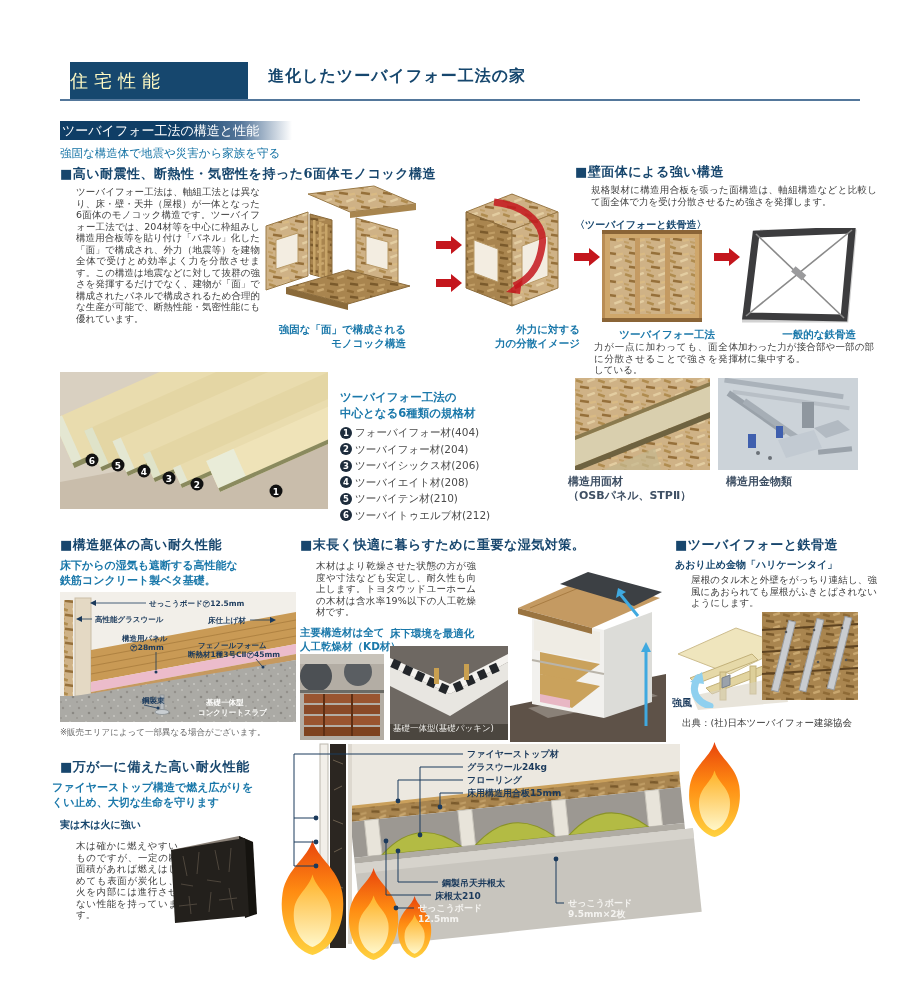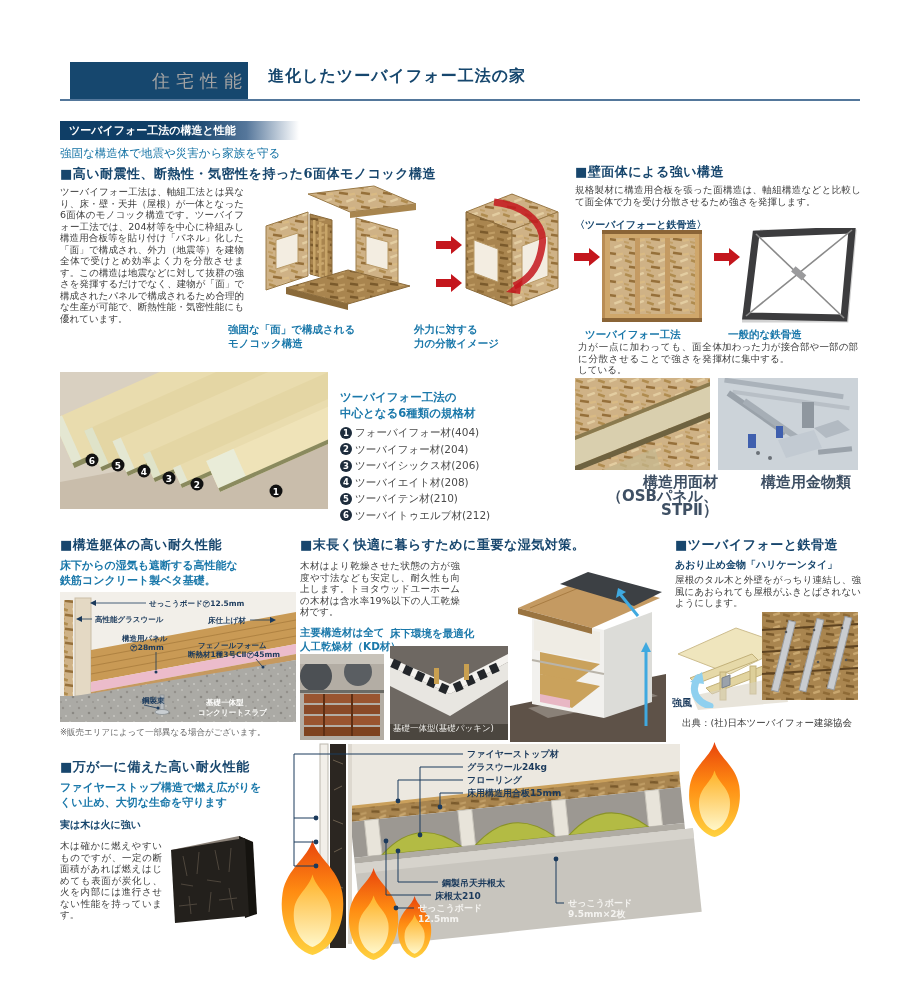--- a/index.html
+++ b/index.html
@@ -1,32 +1,32 @@
 <!DOCTYPE html>
 <html><head>
 <meta charset="utf-8">
 <style>
   html,body{margin:0;padding:0;background:#fff;}
   body{font-family:"DejaVu Sans","Liberation Sans",sans-serif;color:#3c3c3c;}
   #page{position:relative;width:920px;height:992px;background:#fff;overflow:hidden;}
   .abs{position:absolute;}
   .serif{font-family:"DejaVu Serif","Liberation Serif",serif;}
   .h-main{font-size:13px;font-weight:bold;color:#17466d;font-family:"DejaVu Serif","Liberation Serif",serif;letter-spacing:.5px;}
-  .body-txt{font-size:9.5px;line-height:11.5px;text-align:justify;color:#3c3c3c;}
+  .body-txt{font-size:9.5px;line-height:11.5px;text-align:justify;color:#3c3c3c;margin-left:16px;}
   .lead-blue{font-size:11px;font-weight:bold;color:#1a78aa;line-height:15px;}
-  .cap-blue{font-size:10.5px;font-weight:bold;color:#1a78aa;text-align:left;line-height:14px;}
-  .cap-navy{font-size:15px;font-weight:bold;color:#3f5064;text-align:right;line-height:14px;}
+  .cap-blue{font-size:10.5px;font-weight:bold;color:#1a78aa;text-align:right;line-height:14px;}
+  .cap-navy{font-size:11px;font-weight:bold;color:#3f5064;text-align:left;line-height:14px;}
   .sub-navy{font-size:10px;font-weight:bold;color:#17466d;}
   .numc{display:inline-flex;width:12px;height:12px;border-radius:50%;background:#1d2c3c;color:#fff;
         font-size:8.5px;line-height:12px;align-items:center;justify-content:center;margin-right:3px;font-weight:bold;flex:none;}
   .lum-item{font-size:10.5px;color:#4a4a4a;line-height:13px;margin-bottom:3.5px;display:flex;align-items:center;}
-  .hdr-cat{background:#16476e;color:#a3a3a3;text-align:right;font-size:18px;letter-spacing:6px;
+  .hdr-cat{background:#16476e;color:#fef9c3;text-align:left;font-size:18px;letter-spacing:6px;
            font-family:"DejaVu Serif","Liberation Serif",serif;line-height:37px;}
   .band{background:linear-gradient(90deg,#0f3e66 0%,#0f3e66 52%,#56779b 78%,#ffffff 100%);
-        color:#fff;font-size:11px;font-weight:bold;line-height:19px;padding-left:9px;}
+        color:#fff;font-size:13px;font-weight:normal;line-height:19px;padding-left:2px;}
   .small-note{font-size:8.5px;color:#666;}
   svg text{font-family:"DejaVu Sans","Liberation Sans",sans-serif;}
 </style>
 </head>
 <body>
 
 <div id="page">
 
   <svg width="0" height="0" style="position:absolute">
     <defs>
@@ -407,21 +407,21 @@
     </g>
   </svg>
   <svg class="abs" style="left:686px;top:672px" width="32" height="36">
     <path d="M24,34 C10,30 4,18 12,6" fill="none" stroke="#8fd0ef" stroke-width="7" stroke-linecap="round"></path>
     <polygon points="4,10 16,0 18,12" fill="#8fd0ef"></polygon>
   </svg>
   <div class="abs" style="left:672px;top:696px;font-size:10px;font-weight:bold;color:#1b3a5c">強風</div>
   <div class="abs" style="left:682px;top:717px;font-size:9.5px;color:#3a3a3a">出典：(社)日本ツーバイフォー建築協会</div>
 
   <div class="abs h-main" style="left:60px;top:758px">■万が一に備えた高い耐火性能</div>
-  <div class="abs lead-blue" style="left:60px;top:780px">
+  <div class="abs lead-blue" style="left:52px;top:780px">
     <div>ファイヤーストップ構造で燃え広がりを</div>
     <div>くい止め、大切な生命を守ります</div>
   </div>
   <div class="abs sub-navy" style="left:60px;top:818px">実は木は火に強い</div>
   <div class="abs body-txt" style="left:60px;top:840px;width:102px">木は確かに燃えやすいものですが、一定の断面積があれば燃えはじめても表面が炭化し、火を内部には進行させない性能を持っています。</div>
 
   <svg class="abs" style="left:163px;top:826px" width="96" height="100">
     <polygon points="8,24 76,10 90,16 22,30" fill="#8a8178"></polygon>
     <polygon points="76,10 90,16 94,88 82,92" fill="#15130f"></polygon>
     <polygon points="8,24 82,12 86,90 12,97" fill="#23201c"></polygon>

